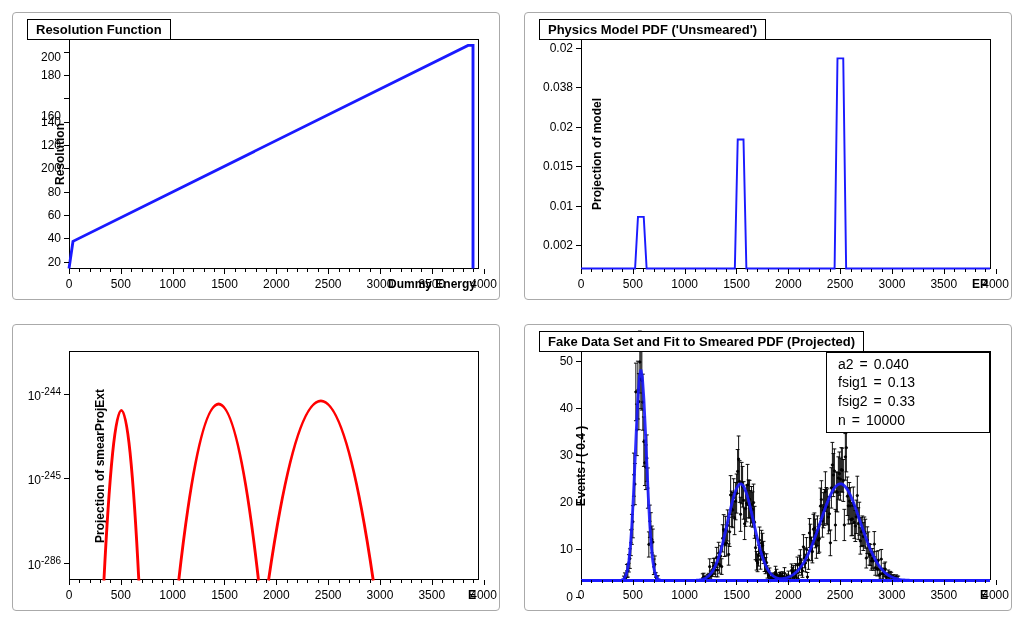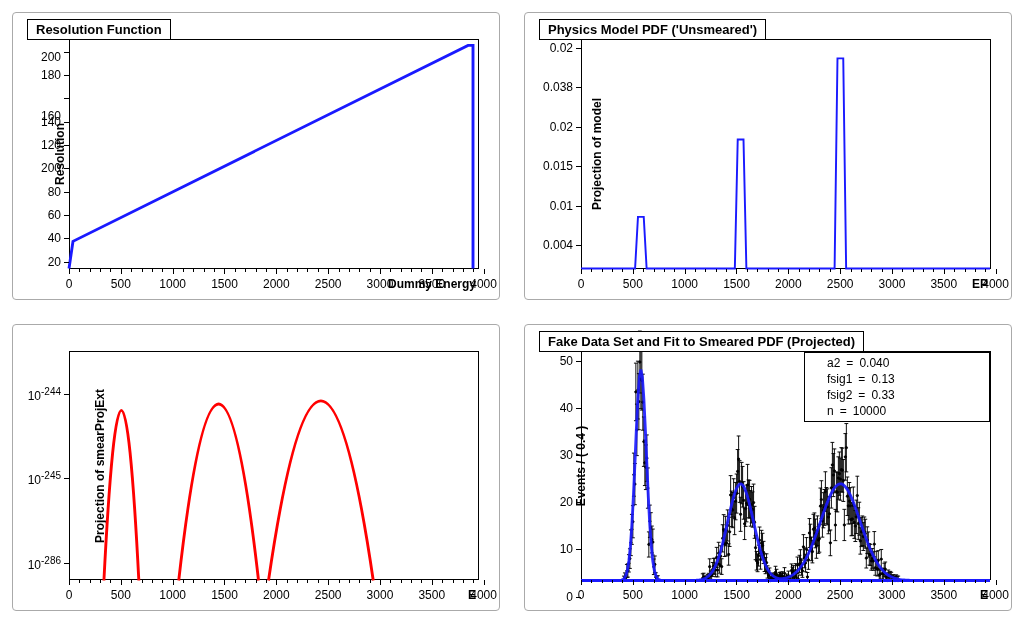--- a/index.html
+++ b/index.html
@@ -113,22 +113,22 @@
     width: 100%;
     height: 100%;
     overflow: visible;
   }
   .stat-box {
     position: absolute;
     right: 0;
     top: 0;
     border: 1px solid #000;
     background: #fff;
-    font-size: 12px;
-    padding: 2px 22px;
+    font-size: 14px;
+    padding: 2px 11px;
     z-index: 6;
     line-height: 1.35;
     min-width: 140px;
   }
   .stat-row { display: flex; gap: 6px; }
   .stat-key { white-space: pre; }
   .stat-eq { }
   .stat-val { }
 </style>
 </head>
@@ -273,21 +273,21 @@
         <div class="tick-x-minor" style="left:352.4390243902439px"></div>
         <div class="tick-x" style="left:362.8048780487805px"></div>
         <div class="tick-label-x" style="left:362.8048780487805px">3500</div>
         <div class="tick-x-minor" style="left:373.1707317073171px"></div>
         <div class="tick-x-minor" style="left:383.5365853658537px"></div>
         <div class="tick-x-minor" style="left:393.9024390243903px"></div>
         <div class="tick-x-minor" style="left:404.2682926829268px"></div>
         <div class="tick-x" style="left:414.6341463414634px"></div>
         <div class="tick-label-x" style="left:414.6341463414634px">4000</div>
         <div class="tick-y" style="top:205.48387096774195px"></div>
-        <div class="tick-label-y" style="top:205.48387096774195px">0.004</div>
+        <div class="tick-label-y" style="top:205.48387096774195px">0.002</div>
         <div class="tick-y" style="top:165.96774193548387px"></div>
         <div class="tick-label-y" style="top:165.96774193548387px">0.01</div>
         <div class="tick-y" style="top:126.45161290322582px"></div>
         <div class="tick-label-y" style="top:126.45161290322582px">0.015</div>
         <div class="tick-y" style="top:86.93548387096774px"></div>
         <div class="tick-label-y" style="top:86.93548387096774px">0.02</div>
         <div class="tick-y" style="top:47.419354838709666px"></div>
         <div class="tick-label-y" style="top:47.419354838709666px">0.038</div>
         <div class="tick-y" style="top:7.903225806451644px"></div>
         <div class="tick-label-y" style="top:7.903225806451644px">0.02</div>

